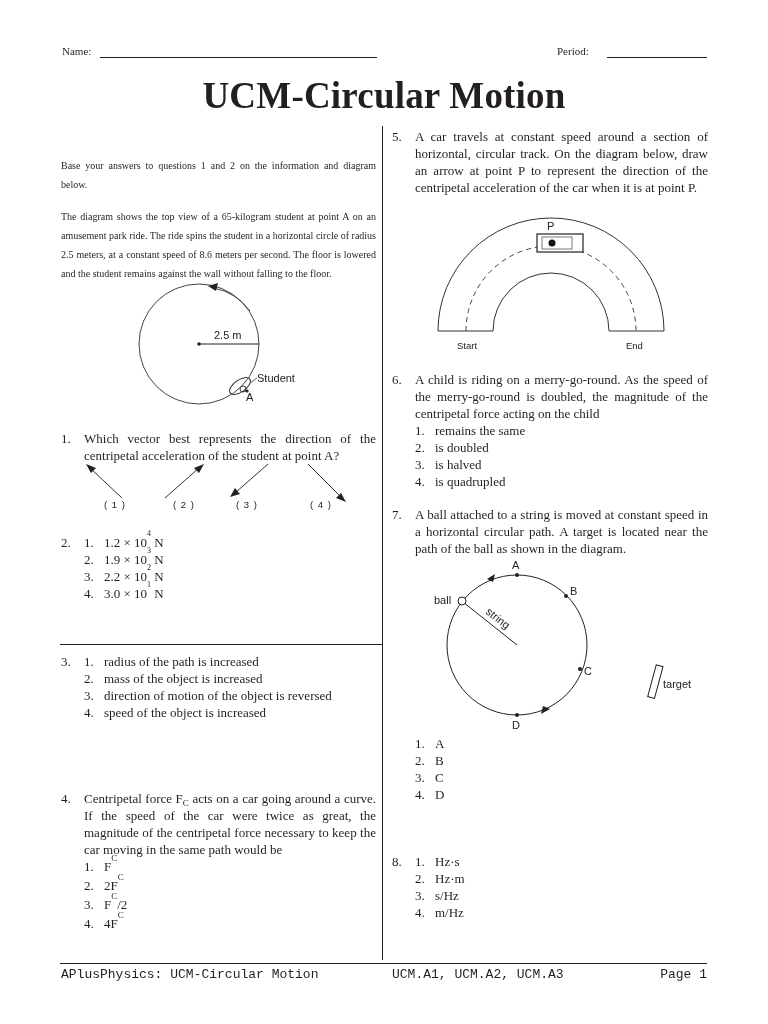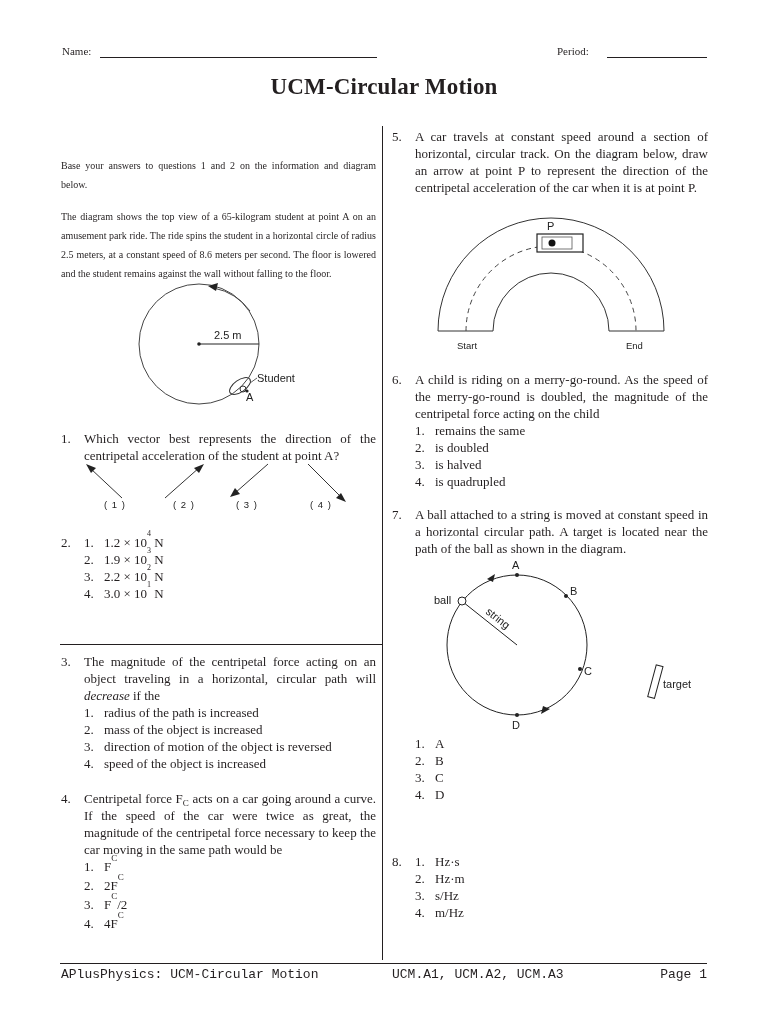--- a/index.html
+++ b/index.html
@@ -6,21 +6,21 @@
   body {
     width: 768px; height: 1024px; position: relative; overflow: hidden;
     font-family: "Liberation Serif", "DejaVu Serif", serif;
     color: #231f20;
   }
   .abs { position: absolute; }
   .hdr-label { font-size: 11px; }
   .blank-line { border-bottom: 1.5px solid #231f20; height: 0; }
   .title {
     position: absolute; left: 0; width: 768px; top: 74px;
-    text-align: center; font-size: 23px; font-weight: bold; letter-spacing: 0.2px;
+    text-align: center; font-size: 37px; font-weight: bold; letter-spacing: 0.2px;
   }
   .col-divider { position: absolute; left: 382px; top: 126px; width: 1px; height: 834px; background: #231f20; }
   .sec-rule { position: absolute; height: 1px; background: #231f20; }
   .text { font-size: 10px; line-height: 19px; text-align: justify; margin-top: 28px; }
   .text p { margin: 0; }
   .q { position: absolute; font-size: 13px; line-height: 17px; }
   .q .num { position: absolute; left: 0; top: 0; }
   .q .stem { margin-left: 23px; text-align: justify; }
   .q .opts { margin-left: 23px; }
   .q .opt { display: flex; }
@@ -119,21 +119,20 @@
         <sup>1</sup>
         <span style="white-space:pre"> N</span>
       </div>
   </div>
 </div>
 
 <div class="sec-rule" style="left:60px; top:644px; width:322px;"></div>
 
 <div class="q" style="left:61px; top:653px; width:315px;">
   <span class="num">3.</span>
-  <div class="stem"><span>The magnitude of the centripetal force acting on an object traveling in a horizontal, circular path will </span><em>decrease</em><span> if the</span></div>
   <div class="opts">
     <div class="opt">
         <span class="on">1.</span>
         <span>radius of the path is increased</span>
       </div>
     <div class="opt">
         <span class="on">2.</span>
         <span>mass of the object is increased</span>
       </div>
     <div class="opt">

